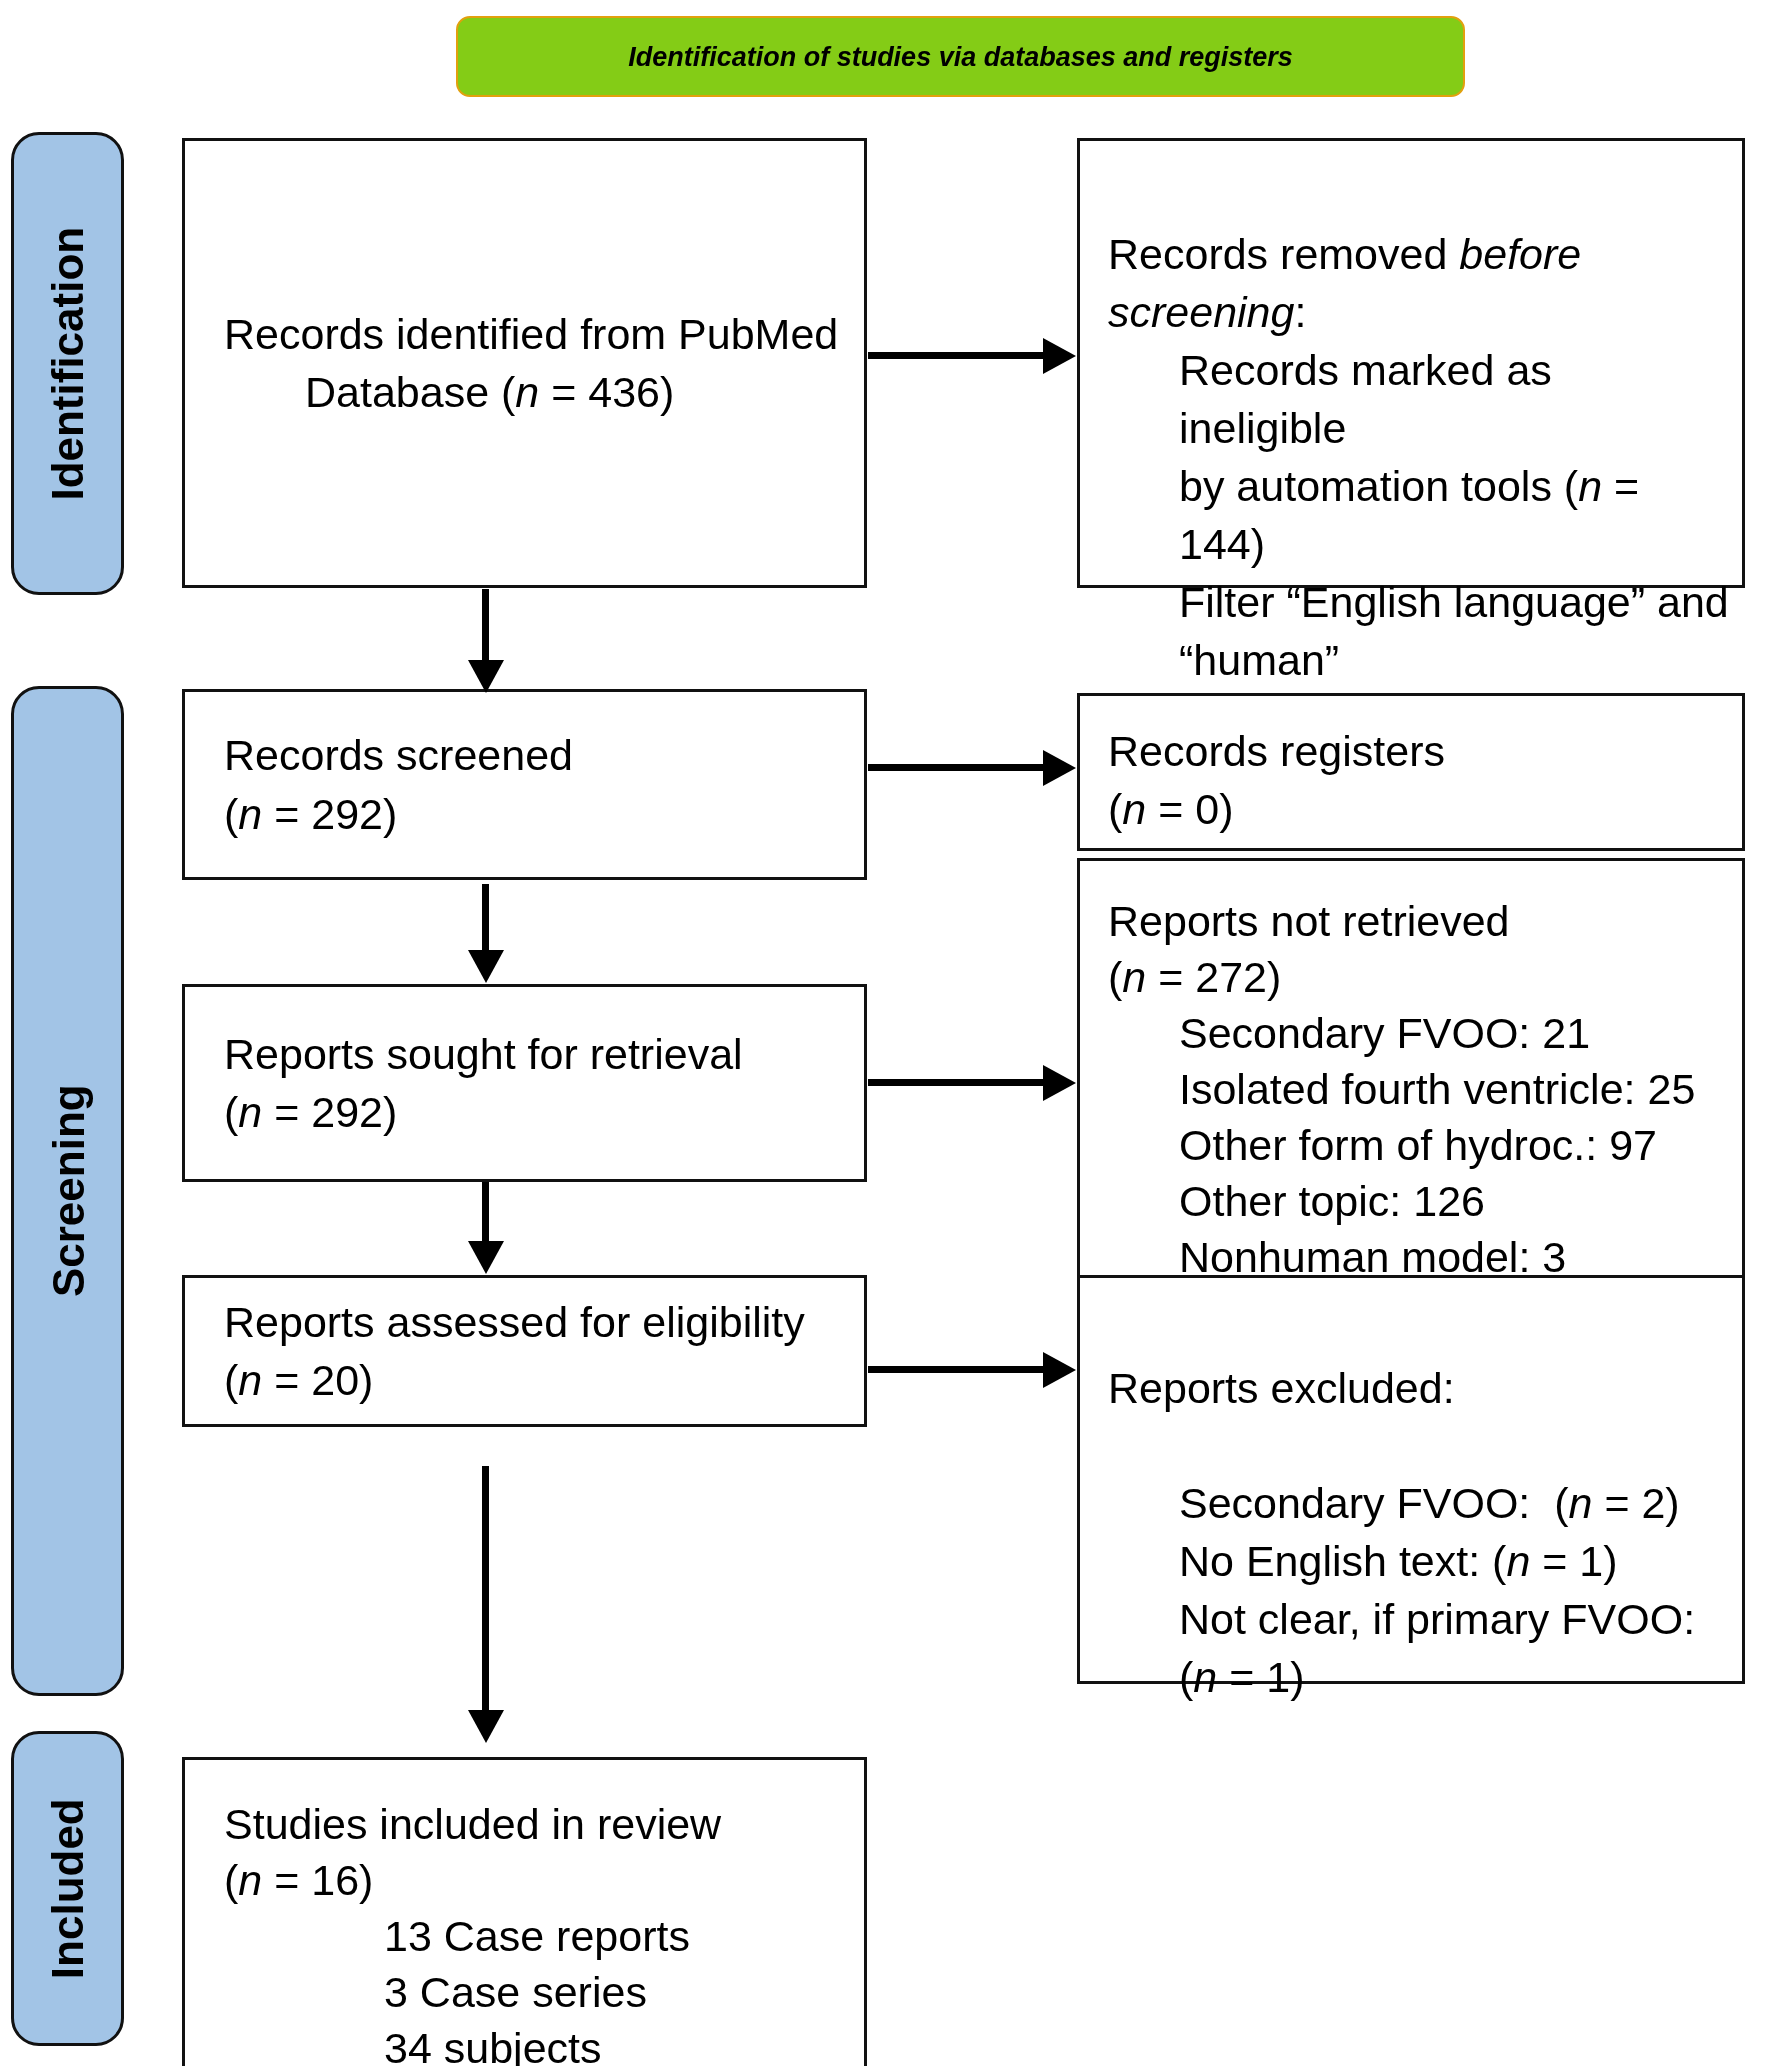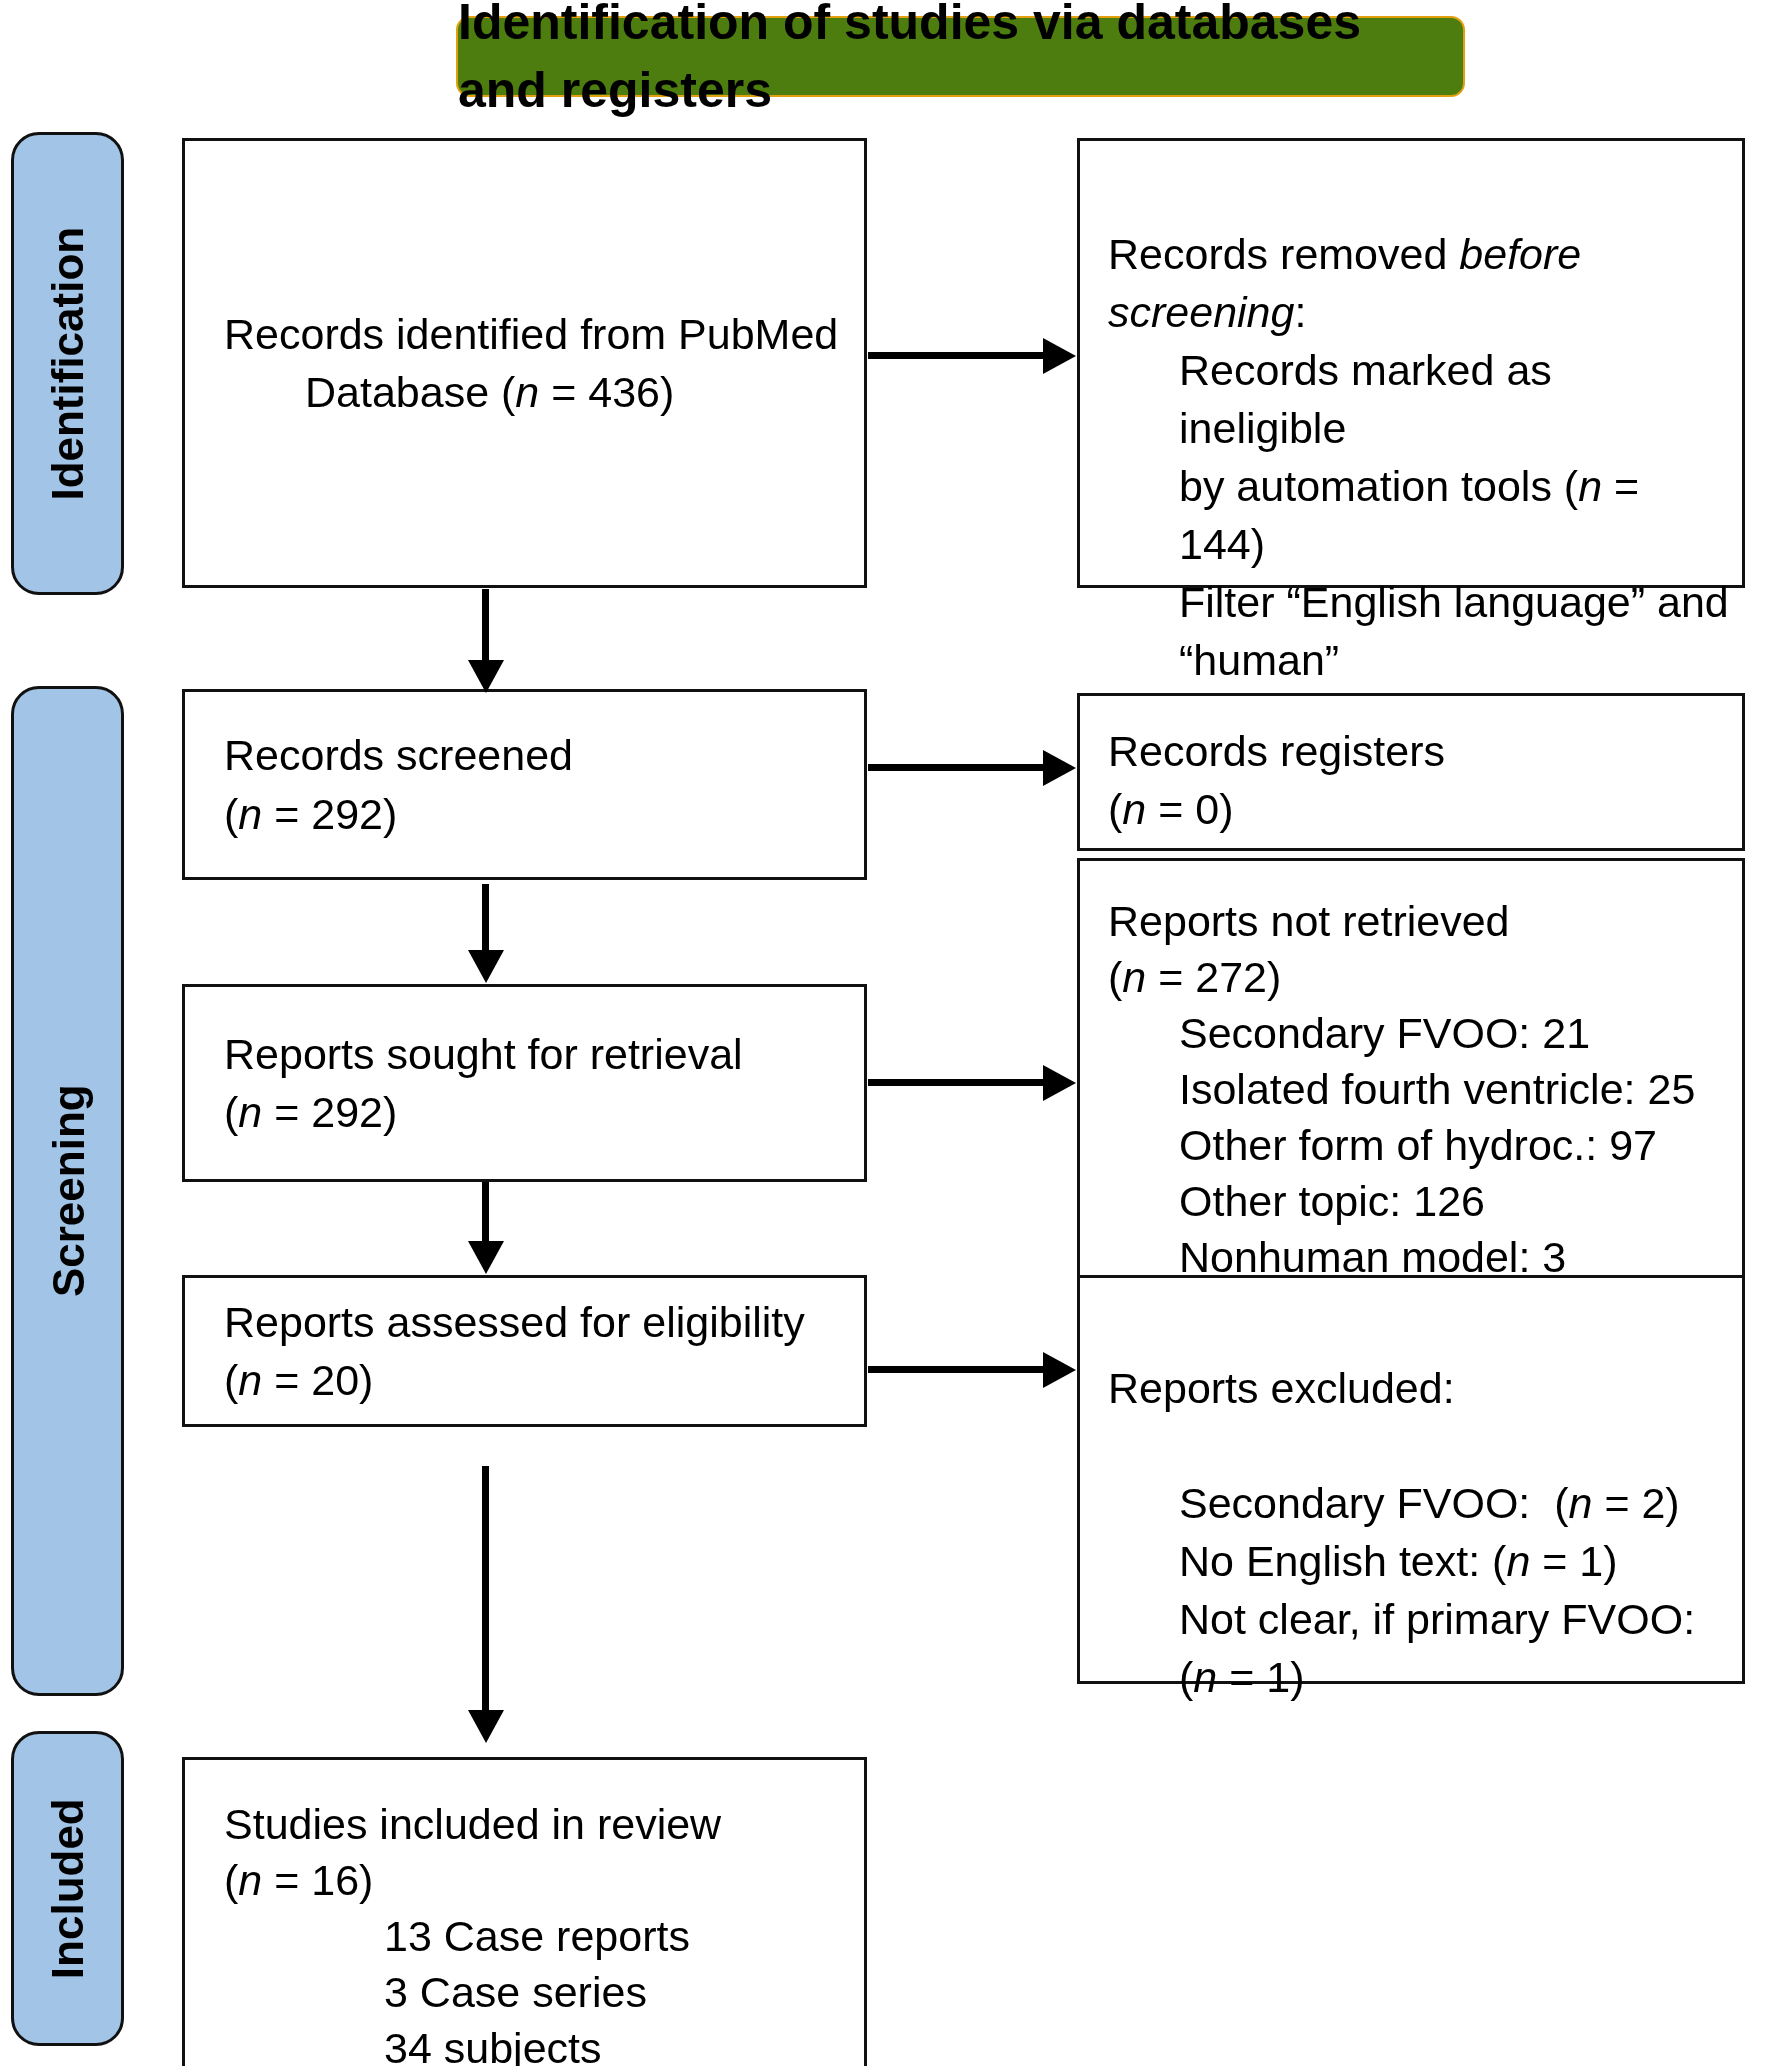--- a/index.html
+++ b/index.html
@@ -5,23 +5,23 @@
   html,body{margin:0;padding:0;}
   body{
     width:1768px;height:2066px;position:relative;background:#ffffff;
     font-family:"Liberation Sans","DejaVu Sans",sans-serif;
     color:#000;font-size:43px;line-height:1.35;
   }
   .abs{position:absolute;}
   
   .titlebar{
     left:456px;top:16.3px;width:1005px;height:77px;
-    background:#4d7c0f;border:2.2px solid #E2A00E;border-radius:14px;
+    background:#84cc16;border:2.2px solid #E2A00E;border-radius:14px;
     display:flex;align-items:center;justify-content:center;
-    font-weight:bold;font-size:50px;
+    font-weight:bold;font-size:27px;font-style:italic;
   }
   
   .stage{
     left:11.4px;width:107px;background:#A2C4E6;border:3.8px solid #111;border-radius:28px;
     display:flex;align-items:center;justify-content:center;
   }
   .stage span{
     transform:rotate(-90deg);white-space:nowrap;font-weight:bold;font-size:44px;
   }
   

